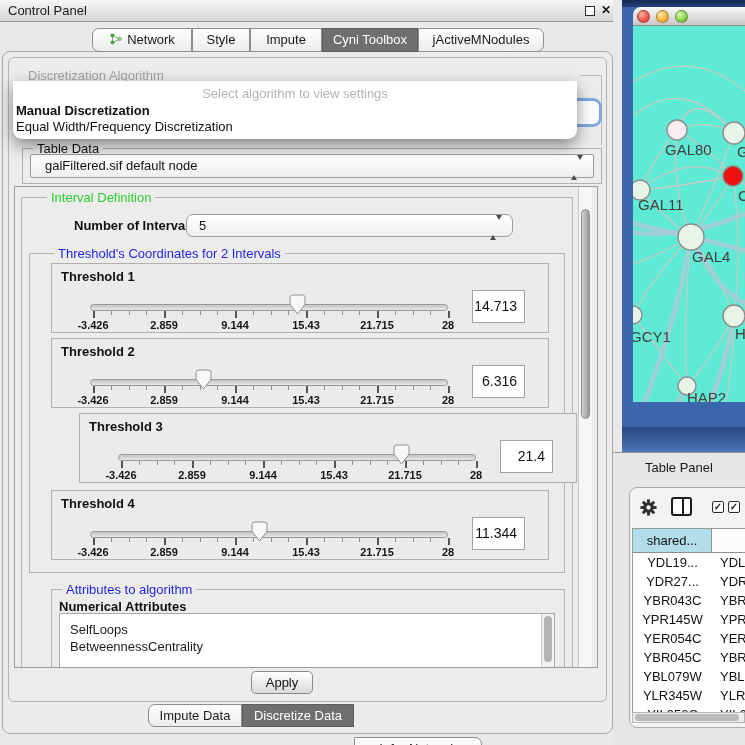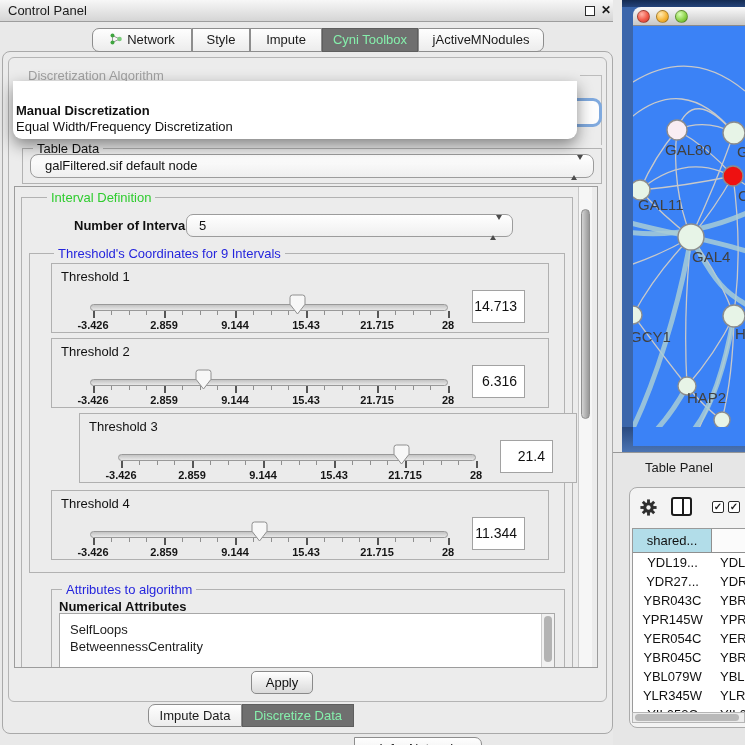--- a/index.html
+++ b/index.html
@@ -6,42 +6,42 @@
 html,body{width:745px;height:745px}
 body{position:relative;overflow:hidden;background:#e9e9e9;font-family:"Liberation Sans",sans-serif;color:#111;-webkit-font-smoothing:antialiased}
 
 .cp-titlebar{position:absolute;left:0;top:0;width:613px;height:22px;background:linear-gradient(#f7f7f7,#d5d5d5);border-bottom:1px solid #9d9d9d;font-size:13px}
 .cp-title{position:absolute;left:8px;top:3px;color:#1b1b1b}
 .float-btn{position:absolute;left:585px;top:6px;width:10px;height:10px;border:1.5px solid #2a2a2a;background:#fdfdfd}
 .close-btn{position:absolute;left:601px;top:3px;font-size:12px;font-weight:bold;color:#1a1a1a}
 .outer-pane{position:absolute;left:2px;top:51px;width:611px;height:683px;border:1px solid #a9a9a9;border-radius:8px;background:#ebebeb}
 .inner-pane{position:absolute;left:8px;top:57px;width:599px;height:645px;border:1px solid #b4b4b4;border-radius:6px;background:#ececec}
 .seg{position:absolute;height:24px;line-height:22px;text-align:center;font-size:13px;background:linear-gradient(#fefefe,#ececec);border:1px solid #8d8d8d;color:#1a1a1a;z-index:6;white-space:nowrap}
-.seg-sel{background:#6f6f6f !important;color:#86efac;border-color:#5e5e5e}
+.seg-sel{background:#6f6f6f !important;color:#ffffff;border-color:#5e5e5e}
 
 .group{position:absolute;border:1px solid #b2b2b2}
 .legend{position:absolute;top:-8px;left:10px;font-size:13px;background:#ececec;padding:0 4px;white-space:nowrap}
-.combo{position:absolute;background:linear-gradient(#ffffff,#efefef);border:1px solid #9c9c9c;border-radius:8px;font-size:13px}
+.combo{position:absolute;background:linear-gradient(#ffffff,#efefef);border:1px solid #9c9c9c;border-radius:2px;font-size:13px}
 .combo-text{position:absolute;left:14px;top:0;line-height:22px}
 .stepper{position:absolute;right:10px;top:50%;margin-top:-6px}
 .tri-u{width:0;height:0;border-left:3.5px solid transparent;border-right:3.5px solid transparent;border-bottom:5px solid #4c4c4c;margin-bottom:2px}
 .tri-d{width:0;height:0;border-left:3.5px solid transparent;border-right:3.5px solid transparent;border-top:5px solid #4c4c4c}
 
 .popup{position:absolute;left:13px;top:81px;width:564px;height:58px;background:#fff;border-radius:0 0 9px 9px;box-shadow:0 6px 16px rgba(0,0,0,.45);z-index:50;font-size:13px}
 .popup-prompt{position:absolute;top:5px;width:100%;text-align:center;color:#b4b4b4}
 .popup-opt1{position:absolute;left:3px;top:22px;font-weight:bold;width:99%}
 .popup-opt2{position:absolute;left:3px;top:38px;width:99%}
 .faint-title{position:absolute;left:28px;top:68px;font-size:13px;color:#a2a2a2;z-index:1}
 .ring-combo{position:absolute;left:558px;top:98px;width:44px;height:29px;border:3px solid #7fa9de;border-radius:9px;background:#fdfdfd;z-index:10}
 .grp-frag{position:absolute;left:580px;top:75px;width:22px;height:70px;border-top:1px solid #bcbcbc;border-right:1px solid #bcbcbc;z-index:2}
 
 .settings{position:absolute;left:14px;top:186px;width:584px;height:482px;border:1px solid #9c9c9c;background:#ececec;overflow:hidden}
 .bold13{font-weight:bold;font-size:13px;position:absolute;white-space:nowrap}
 .thr-row{position:absolute;left:36px;width:498px;height:70px;border:1px solid #b0b0b0;background:#ebebeb}
-.thr-label{position:absolute;left:9px;top:5px;font-weight:normal;font-size:13px}
+.thr-label{position:absolute;left:9px;top:5px;font-weight:bold;font-size:13px}
 .track{position:absolute;left:38px;top:40px;width:358px;height:7px;border:1px solid #999;border-radius:4px;background:linear-gradient(#c3c3c3,#e8e8e8)}
 .tick{position:absolute;background:#555}
 .slabel{position:absolute;top:55px;width:56px;text-align:center;font-size:11px;font-weight:bold;color:#151515}
 .thumb{position:absolute;top:30px;z-index:3}
 .vbox{position:absolute;left:420px;top:26px;width:53px;height:33px;background:#fff;border:1px solid #a2a2a2;font-size:14px;text-align:right;line-height:31px;padding-right:7px}
 .vscroll{position:absolute;left:563px;top:0;width:14px;height:482px;background:#f6f6f6;border-left:1px solid #c6c6c6}
 .vthumb{position:absolute;left:2px;top:22px;width:9px;height:210px;border-radius:5px;background:linear-gradient(90deg,#d2d2d2,#989898);border:1px solid #8f8f8f}
 .list{position:absolute;background:#fff;border:1px solid #a8a8a8;padding-top:7px}
 .list-item{padding-left:10px;font-size:13px;height:17px;line-height:17px;color:#1d1d1d}
 .list-scroll{position:absolute;right:0;top:0;width:13px;height:100%;background:#f1f1f1;border-left:1px solid #ccc}
@@ -49,21 +49,21 @@
 .btn{position:absolute;left:251px;top:671px;width:62px;height:23px;border:1px solid #8a8a8a;border-radius:5px;background:linear-gradient(#ffffff,#dadada);font-size:13px;text-align:center;line-height:21px}
 
 .net-frame{position:absolute;left:622px;top:0;width:123px;height:452px;background:#3b66ab}
 .net-frame-top{position:absolute;left:0;top:0;width:100%;height:7px;background:linear-gradient(#142b52,#24437a)}
 .net-frame-bottom{position:absolute;left:622px;top:427px;width:123px;height:25px;background:linear-gradient(#2a4a80,#4b74b3)}
 .net-titlebar{position:absolute;left:633px;top:7px;width:112px;height:19px;border-radius:8px 0 0 0;background:linear-gradient(#fafafa,#c7c7c7);border-bottom:1px solid #8a8a8a}
 .light{position:absolute;top:3px;width:13px;height:13px;border-radius:50%;border:1px solid rgba(0,0,0,.3)}
 .light.red{left:4px;background:radial-gradient(circle at 35% 30%,#ffb3a6,#f15a4a 55%,#c3392b)}
 .light.yellow{left:23px;background:radial-gradient(circle at 35% 30%,#ffeab2,#f6b73c 55%,#d8930f)}
 .light.green{left:42px;background:radial-gradient(circle at 35% 30%,#d9ffb4,#8ed44c 55%,#5ba517)}
-.net-canvas{position:absolute;left:633px;top:26px;width:112px;height:420px;background:#3b82f6;overflow:hidden}
+.net-canvas{position:absolute;left:633px;top:26px;width:112px;height:376px;background:#5eead4;overflow:hidden}
 
 .tp-region{position:absolute;left:613px;top:452px;width:132px;height:293px;background:#e6e6e6;border-top:1px solid #979797}
 .tp-title{position:absolute;left:32px;top:7px;font-size:13px;color:#1b1b1b}
 .tp-panel{position:absolute;left:629px;top:487px;width:130px;height:241px;border:1px solid #ababab;border-radius:8px;background:#f3f3f3}
 .gear{position:absolute;left:639px;top:498px;width:19px;height:19px}
 .colicon{position:absolute;left:671px;top:497px;width:21px;height:19px;border:2px solid #1c1c1c;border-radius:3px;background:#fff}
 .colsep{position:absolute;left:50%;top:0;width:2px;height:100%;background:#1c1c1c}
 .chk{position:absolute;width:12px;height:12px;border:1.6px solid #2a2a2a;border-radius:2px;font-size:10px;line-height:9px;text-align:center;font-weight:bold;background:#fff;color:#1a1a1a}
 .tbl{position:absolute;left:632px;top:528px;width:113px;height:185px;border-left:1px solid #9a9a9a;border-top:1px solid #9a9a9a;background:#84cc16;overflow:hidden}
 .th-cell{position:absolute;top:0;height:24px;line-height:24px;text-align:center;font-size:13px;border-right:1px solid #8f8f8f;border-bottom:1px solid #8f8f8f}
@@ -114,21 +114,21 @@
 <div class="settings" id="settings">
   <div class="group" style="left:6px;top:10px;width:552px;height:800px">
     <span class="legend" style="left:25px;color:#2fcc2f">Interval Definition</span>
   </div>
   <span class="bold13" style="left:59px;top:31px">Number of Intervals</span>
   <div class="combo" style="left:171px;top:27px;width:327px;height:23px;border-radius:7px">
     <span class="combo-text" style="left:12px;line-height:21px">5</span>
     <span class="stepper"><span class="tri-u"></span><span class="tri-d"></span></span>
   </div>
   <div class="group" style="left:14px;top:66px;width:536px;height:320px">
-    <span class="legend" style="left:24px;color:#2525dd">Threshold's Coordinates for 9 Intervals</span>
+    <span class="legend" style="left:24px;color:#2525dd">Threshold's Coordinates for 2 Intervals</span>
   </div>
   <div id="thr-rows"></div>
   <div class="group" style="left:36px;top:402px;width:514px;height:300px">
     <span class="legend" style="color:#2525dd">Attributes to algorithm</span>
   </div>
   <span class="bold13" style="left:44px;top:412px">Numerical Attributes</span>
   <div class="list" id="attr-list" style="left:44px;top:426px;width:496px;height:200px">
     <div class="list-scroll">
         <div class="list-thumb"></div>
       </div>
@@ -404,15 +404,16 @@
     <div class="t-row" style="top: 176px;">
       <div class="t-c1">YIL052C</div>
       <div class="t-c2">YIL0</div>
     </div>
   </div>
 <div class="hscroll">
     <div class="hthumb"></div>
   </div>
 
 <div class="popup">
+    <div class="popup-prompt">Select algorithm to view settings</div>
     <div class="popup-opt1">Manual Discretization</div>
     <div class="popup-opt2">Equal Width/Frequency Discretization</div>
   </div>
 
 </body></html>

